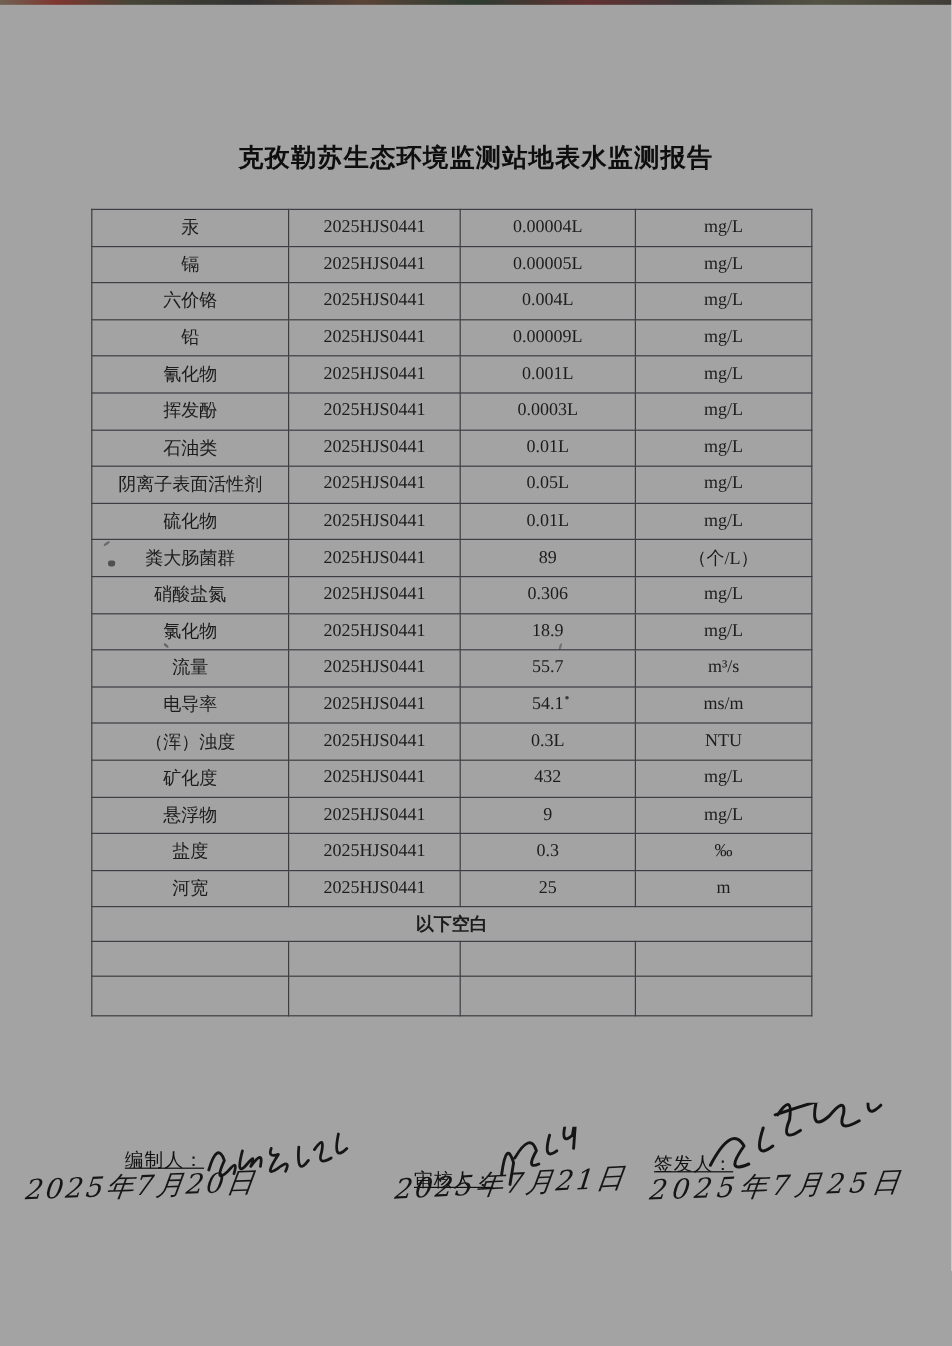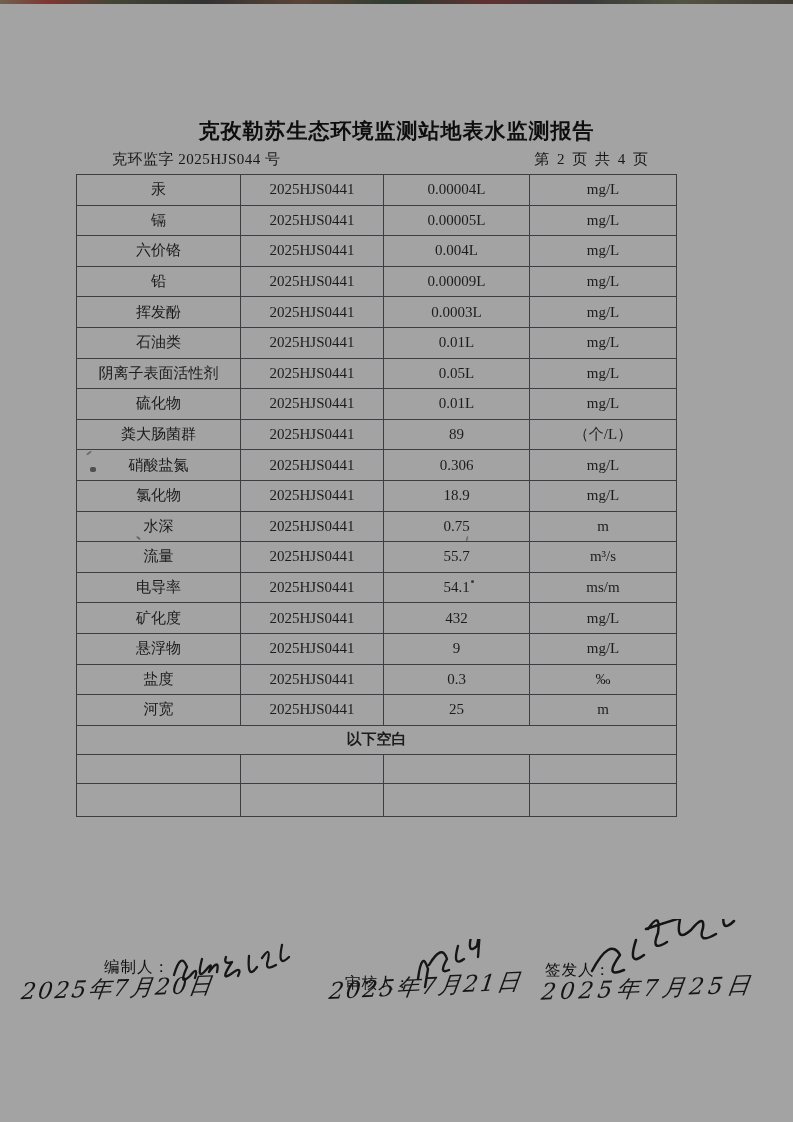--- a/index.html
+++ b/index.html
@@ -37,21 +37,21 @@
     text-align:center;vertical-align:middle;
     padding:0;overflow:hidden;white-space:nowrap;
   }
   tr.data-row{height:30.6px;}
   tr.blank-row{height:29px;font-weight:bold;}
   tr.empty-row{height:29px;}
   tr.empty-row2{height:33px;}
   tr.remark-row{height:38px;}
   td.remark-cell{text-align:left !important;padding-left:24px !important;}
   .footer{position:absolute;left:0;top:945px;width:793px;height:177px;}
-  .sig-label{position:absolute;font-size:15.5px;color:#101010;letter-spacing:1px;}
+  .sig-label{position:absolute;font-size:15.5px;color:#101010;letter-spacing:1px;text-decoration:underline;}
   .hand-date{
     position:absolute;
     font-family:"DejaVu Serif", serif;
     font-style:italic;
     font-size:23px;color:#151515;
     letter-spacing:2px;
     transform:skewX(-9deg) rotate(-2deg);
     white-space:nowrap;
   }
   .sig{position:absolute;}
@@ -60,24 +60,20 @@
 </style>
 </head>
 <body>
 
 <div class="page">
 
   <div class="scan-edge"></div>
 
   <div class="title">克孜勒苏生态环境监测站地表水监测报告</div>
 
-  <div class="meta">
-    <span class="doc-no">克环监字 2025HJS044 号</span>
-    <span class="page-info">第 2 页 共 4 页</span>
-  </div>
 
   <table class="report">
     <colgroup>
       <col style="width:164px">
         <col style="width:143px">
         <col style="width:146px">
         <col style="width:147px">
     </colgroup>
     <tbody>
 
@@ -102,20 +98,26 @@
           <td>mg/L</td>
         </tr>
 
         <tr class="data-row">
           <td>铅</td>
           <td>2025HJS0441</td>
           <td>0.00009L</td>
           <td>mg/L</td>
         </tr>
 
+        <tr class="data-row">
+          <td>氰化物</td>
+          <td>2025HJS0441</td>
+          <td>0.001L</td>
+          <td>mg/L</td>
+        </tr>
 
         <tr class="data-row">
           <td>挥发酚</td>
           <td>2025HJS0441</td>
           <td>0.0003L</td>
           <td>mg/L</td>
         </tr>
 
         <tr class="data-row">
           <td>石油类</td>
@@ -153,41 +155,41 @@
         </tr>
 
 
         <tr class="data-row">
           <td>氯化物</td>
           <td>2025HJS0441</td>
           <td>18.9</td>
           <td>mg/L</td>
         </tr>
 
-        <tr class="data-row">
-          <td>水深</td>
-          <td>2025HJS0441</td>
-          <td>0.75</td>
-          <td>m</td>
-        </tr>
 
         <tr class="data-row">
           <td>流量</td>
           <td>2025HJS0441</td>
           <td>55.7</td>
           <td>m³/s</td>
         </tr>
 
         <tr class="data-row">
           <td>电导率</td>
           <td>2025HJS0441</td>
           <td>54.1</td>
           <td>ms/m</td>
         </tr>
 
+        <tr class="data-row">
+          <td>（浑）浊度</td>
+          <td>2025HJS0441</td>
+          <td>0.3L</td>
+          <td>NTU</td>
+        </tr>
 
         <tr class="data-row">
           <td>矿化度</td>
           <td>2025HJS0441</td>
           <td>432</td>
           <td>mg/L</td>
         </tr>
 
         <tr class="data-row">
           <td>悬浮物</td>

